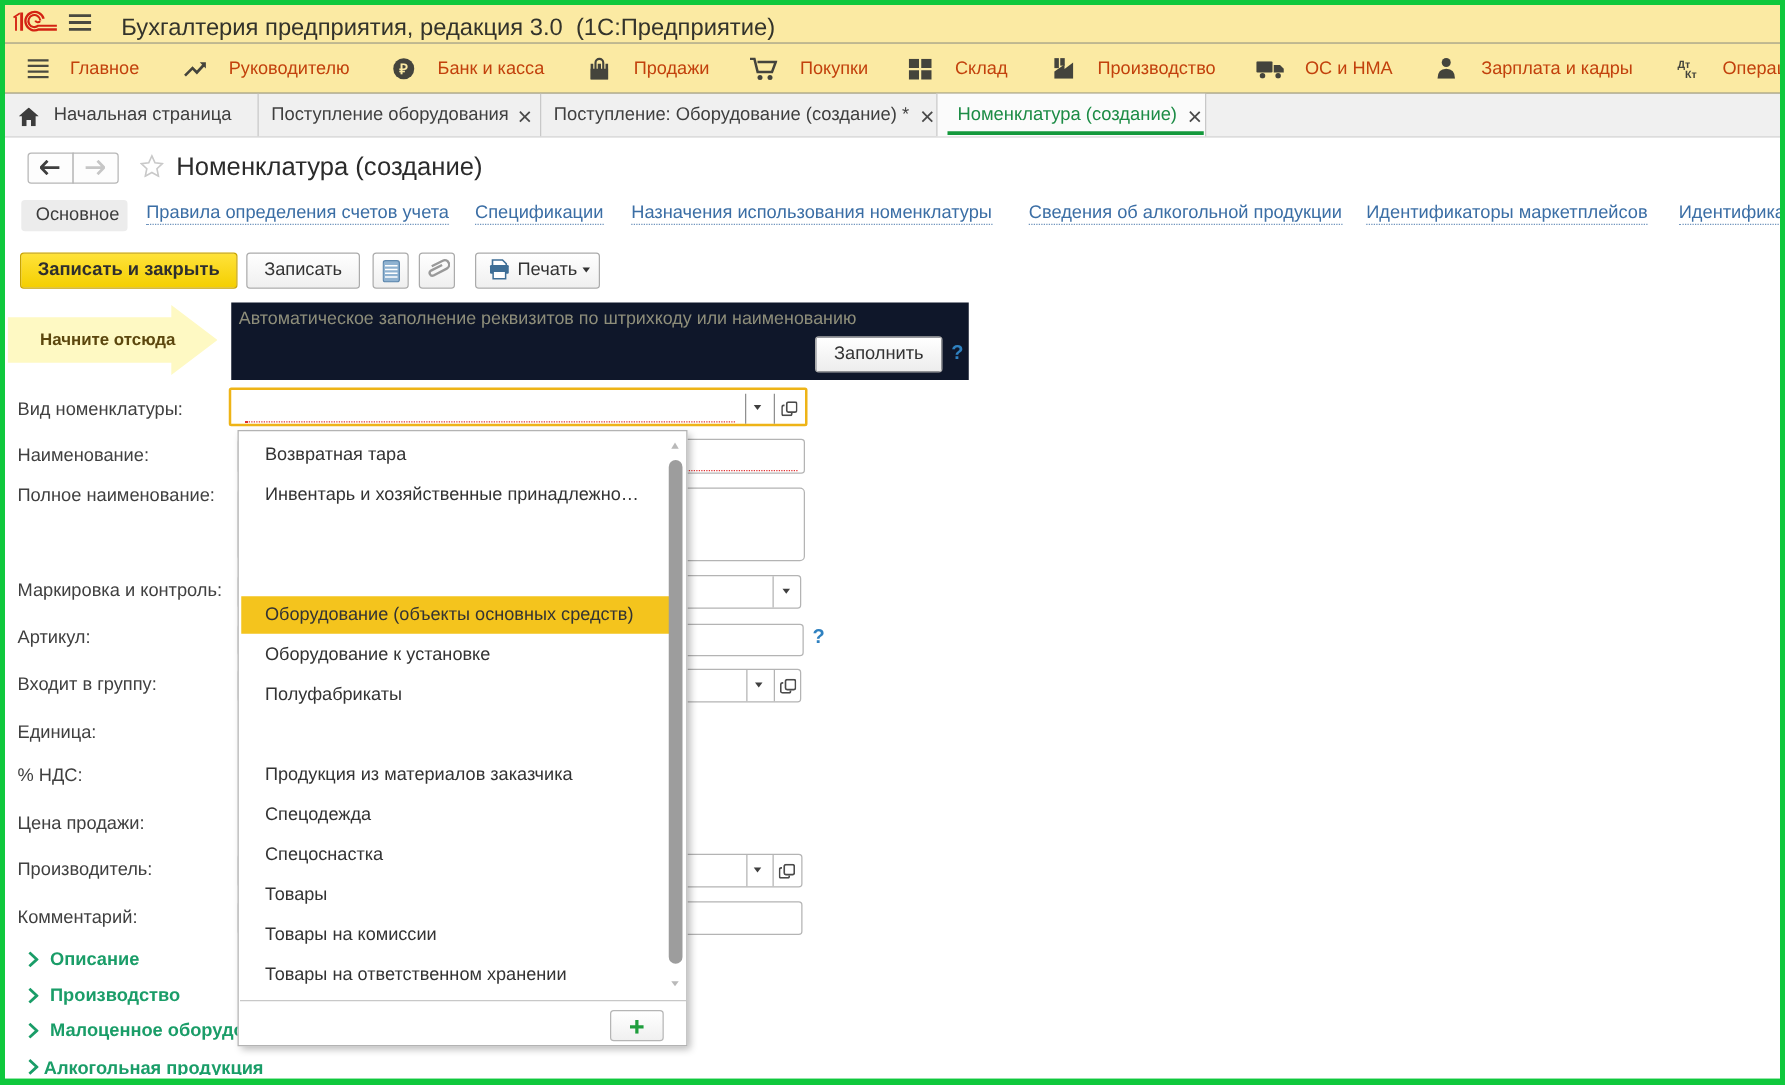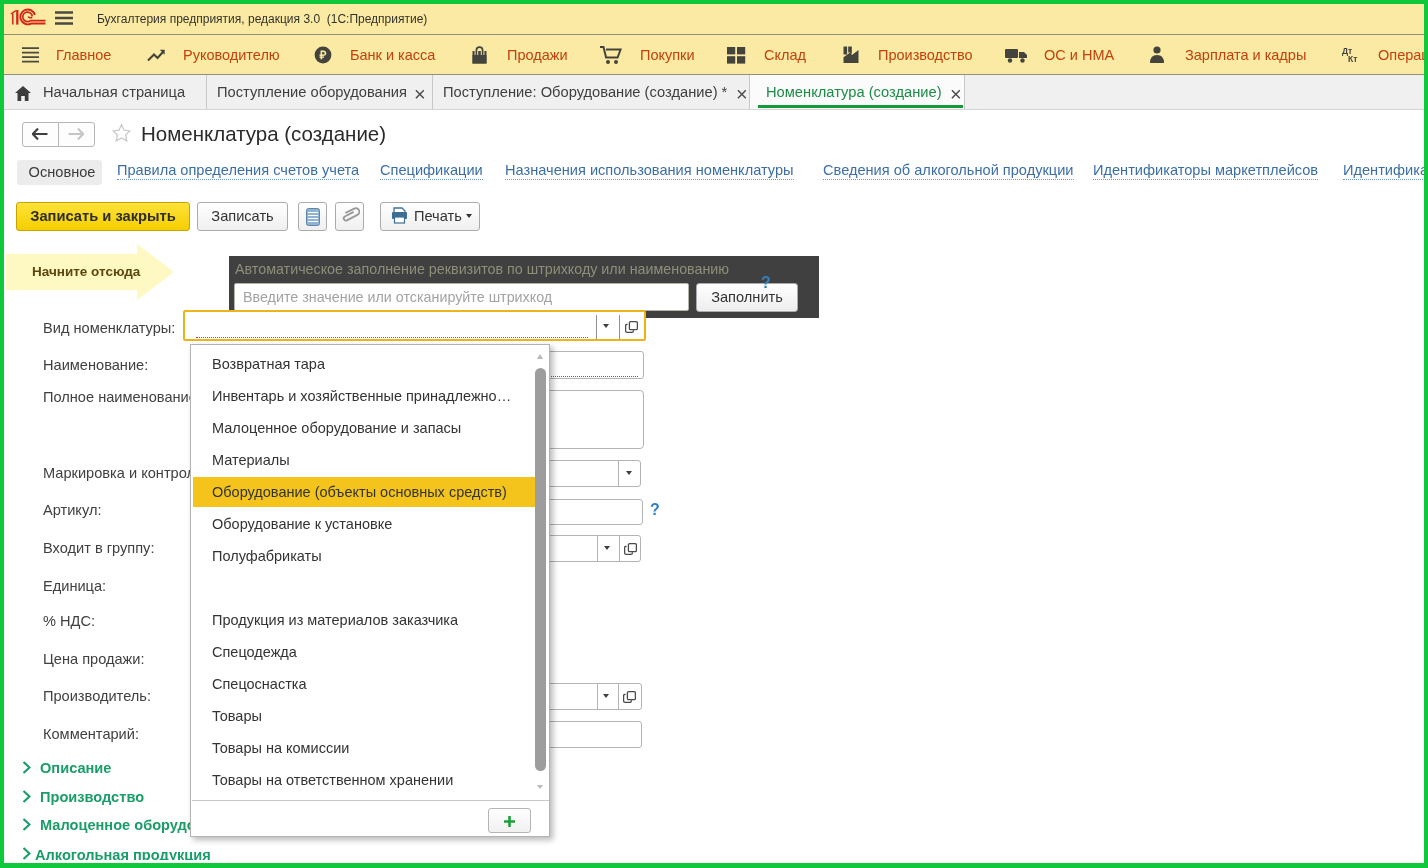--- a/index.html
+++ b/index.html
@@ -31,30 +31,30 @@
   .btn { position:absolute; top:202px; height:29px; background:linear-gradient(#ffffff,#efefef);
          border:1px solid #ababab; border-radius:3px; font-size:14.6px; color:#333;
          text-align:center; }
   #ybtn { left:16px; top:202px; width:174px; height:29px; background:linear-gradient(180deg,#ffe23a,#f4cf00); border:1px solid #c9a400;
           border-radius:3px; font-weight:bold; font-size:14.7px; color:#2e2e2e; text-align:center; line-height:27px; }
 
   
   #startarrow { left:6px; top:244px; width:168px; height:56px; background:#fef9c3;
       clip-path:polygon(0 17.5%, 78% 17.5%, 78% 0, 100% 50%, 78% 100%, 78% 82.5%, 0 82.5%); }
   #startarrow span { position:absolute; left:26px; top:20px; font-weight:bold; font-size:13.5px; color:#5c470e; }
-  #ypanel { left:185px; top:256px; width:590px; height:62px; background:#404040;margin-left:44px; }
+  #ypanel { left:185px; top:242px; width:590px; height:62px; background:#0f172a; }
   #ypanel .lab { position:absolute; left:6px; top:5px; font-size:14.3px; color:#8e8e7a; }
   #ypanel input { position:absolute; left:5px; top:27px; width:455px; height:28px; border:1px solid #b3b3a9;
      border-radius:2px; font-size:14.3px; color:#a3a3a3; padding-left:8px; font-family:"Liberation Sans",sans-serif;}
   #fillbtn { position:absolute; left:467px; top:27px; width:102px; height:29px; background:linear-gradient(#ffffff,#ededed);
      border:1px solid #ababab; border-radius:3px; font-size:14.6px; color:#333; text-align:center; line-height:27px;}
   .qmark { position:absolute; color:#2f81c0; font-weight:bold; font-size:16px; }
 
   
-  .flab { position:absolute; left:14px; font-size:14.6px; color:#404040;margin-left:29px; }
+  .flab { position:absolute; left:14px; font-size:14.6px; color:#404040; }
   .inp { position:absolute; background:#fff; border:1px solid #b4b4b4; border-radius:3px; }
   .vline { position:absolute; width:1px; background:#b4b4b4; }
   .tri { position:absolute; width:0; height:0; border-left:3.5px solid transparent; border-right:3.5px solid transparent; border-top:4.5px solid #3f3f3f; }
   .reddots { position:absolute; border-bottom:1.5px dotted #e03030; height:1px; }
 
   
   .gsec { position:absolute; font-size:14.6px; color:#1a9d68;font-weight:bold; }
   .gchev { position:absolute; }
 
   
@@ -83,21 +83,21 @@
       <path d="M22.3 8.4 A4.8 4.8 0 1 0 20.6 12.55 H35.5" stroke-width="1.7"></path>
       <path d="M22.1 8.9 A2.3 2.3 0 0 1 18.2 8.5" stroke-width="1.6"></path>
     </g>
   </svg>
 
   <svg class="abs" style="left:55px;top:11px;z-index:6" width="18" height="14" viewBox="0 0 18 14">
     <g stroke="#4a4a40" stroke-width="2.3">
         <path d="M0 1.5 H18 M0 7 H18 M0 12.5 H18"></path>
       </g>
   </svg>
-  <div class="abs" style="left:97px;top:12px;font-size:12px;color:#33332b;z-index:6">Бухгалтерия предприятия, редакция 3.0&nbsp; (1С:Предприятие)</div>
+  <div class="abs" style="left:97px;top:12px;font-size:19px;color:#33332b;z-index:6">Бухгалтерия предприятия, редакция 3.0&nbsp; (1С:Предприятие)</div>
 
   <div id="menubar" class="abs"></div>
   <svg class="abs" style="left:22px;top:47px;z-index:6" width="17" height="16" viewBox="0 0 17 16">
     <g stroke="#4a4a40" stroke-width="1.8">
         <path d="M0 1.2 H17 M0 5.7 H17 M0 10.2 H17 M0 14.7 H17"></path>
       </g>
   </svg>
   <span class="mt" style="left:56px">Главное</span>
   <svg class="abs" style="left:147px;top:48px;z-index:6" width="19" height="14" viewBox="0 0 19 14">
     <path d="M1 12.5 L7 6.5 L10.5 10 L16 4" stroke="#44443c" stroke-width="2.1" fill="none"></path>
@@ -211,21 +211,20 @@
     <rect x="3.5" y="10" width="10" height="6" fill="#fff" stroke="#3e6e96" stroke-width="1.2"></rect>
   </svg>
   <div class="abs" style="left:414px;top:208px;font-size:14.6px;color:#333;z-index:2">Печать</div>
   <div class="tri" style="left:466px;top:214px;border-top-color:#333;z-index:2"></div>
 
   <div id="startarrow" class="abs">
       <span>Начните отсюда</span>
     </div>
   <div id="ypanel" class="abs">
     <div class="lab">Автоматическое заполнение реквизитов по штрихкоду или наименованию</div>
-    <input value="Введите значение или отсканируйте штрихкод" readonly="" style="">
     <div id="fillbtn">Заполнить</div>
   </div>
   <span class="qmark" style="left:761px;top:274px">?</span>
 
   <span class="flab" style="top:320px">Вид номенклатуры:</span>
   <span class="flab" style="top:357px">Наименование:</span>
   <span class="flab" style="top:389px">Полное наименование:</span>
   <span class="flab" style="top:465px">Маркировка и контроль:</span>
   <span class="flab" style="top:502px">Артикул:</span>
   <span class="flab" style="top:540px">Входит в группу:</span>
@@ -285,22 +284,20 @@
   <span class="gsec" style="left:40px;top:817px">Малоценное оборудование</span>
   <svg class="gchev" style="left:22px;top:847px" width="9" height="13" viewBox="0 0 9 13">
       <path d="M1.5 1 L7.5 6.5 L1.5 12" stroke="#1a9d68" stroke-width="2.2" fill="none"></path>
     </svg>
   <div class="abs" style="left:35px;top:846px;height:14px;overflow:hidden;z-index:1"><span class="gsec" style="position:static">Алкогольная продукция</span></div>
 
   <div id="dd" class="abs">
     <div id="ddhl"></div>
     <div class="ddi" style="top:3px">Возвратная тара</div>
     <div class="ddi" style="top:35px">Инвентарь и хозяйственные принадлежно…</div>
-    <div class="ddi" style="top:67px">Малоценное оборудование и запасы</div>
-    <div class="ddi" style="top:99px">Материалы</div>
     <div class="ddi" style="top:131px">Оборудование (объекты основных средств)</div>
     <div class="ddi" style="top:163px">Оборудование к установке</div>
     <div class="ddi" style="top:195px">Полуфабрикаты</div>
     <div class="ddi" style="top:259px">Продукция из материалов заказчика</div>
     <div class="ddi" style="top:291px">Спецодежда</div>
     <div class="ddi" style="top:323px">Спецоснастка</div>
     <div class="ddi" style="top:355px">Товары</div>
     <div class="ddi" style="top:387px">Товары на комиссии</div>
     <div class="ddi" style="top:419px">Товары на ответственном хранении</div>
     <div class="tri" style="left:346px;top:9px;border-top:none;border-bottom:5px solid #b9b9b9"></div>

